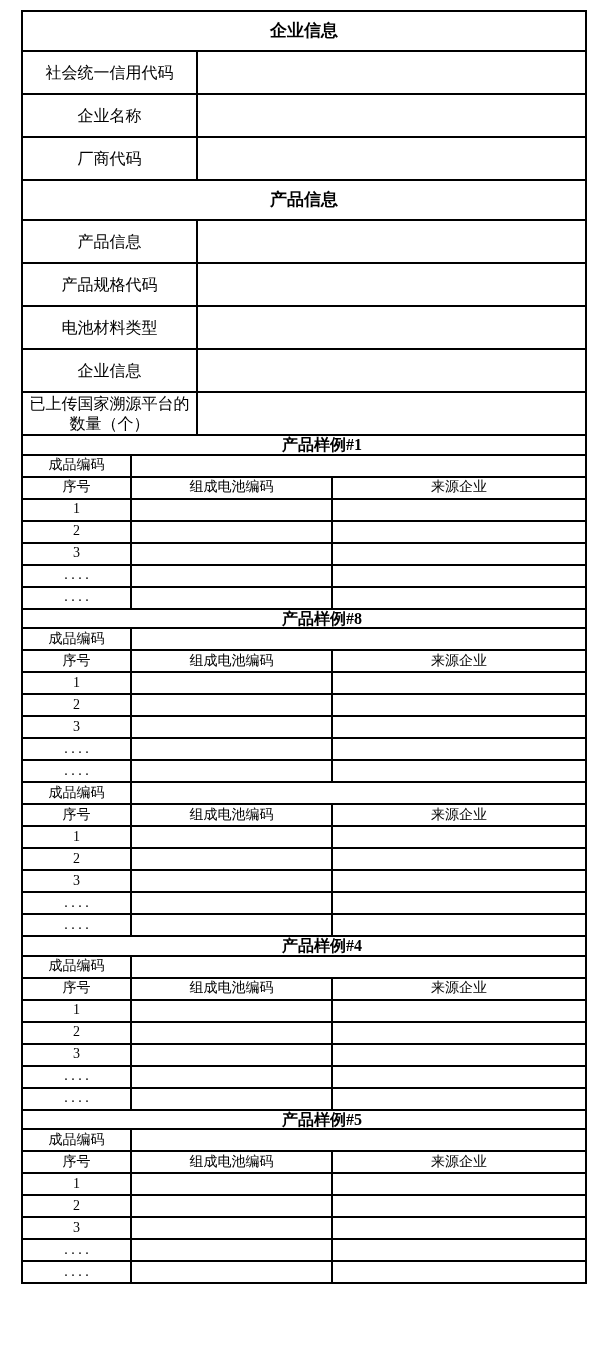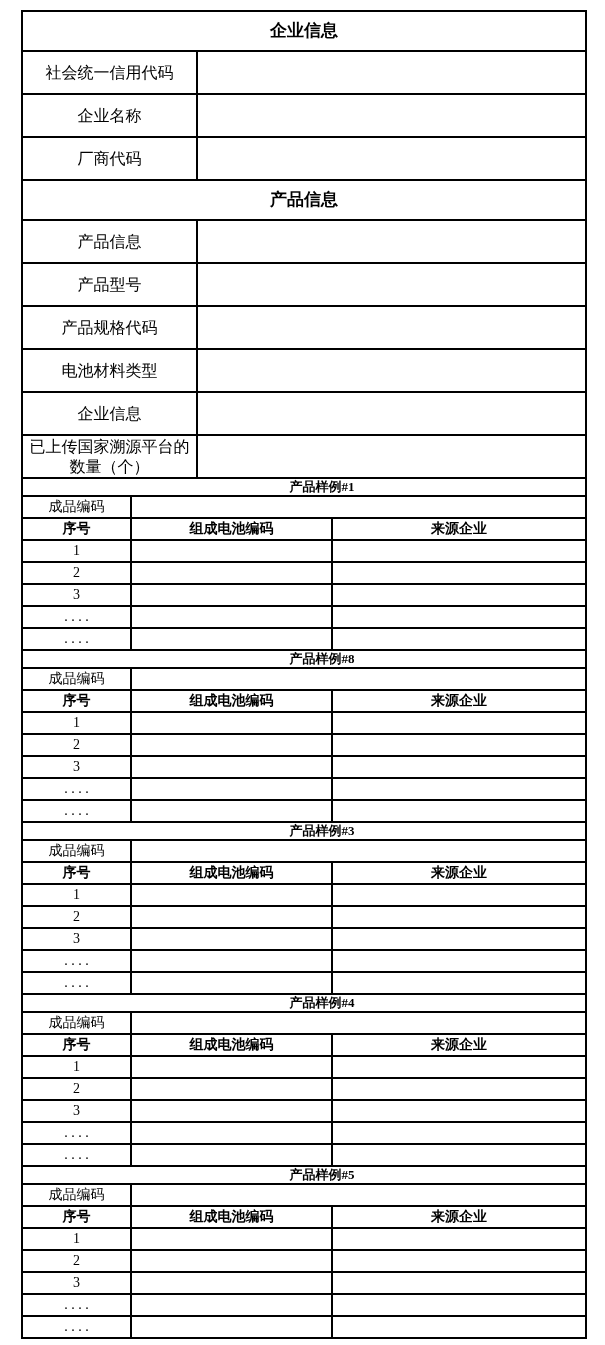--- a/index.html
+++ b/index.html
@@ -42,25 +42,25 @@
     font-weight: bold;
     font-size: 17px;
   }
   
   .sample col.c1 { width: 109px; }
   .sample col.c2 { width: 201px; }
   .sample td { font-size: 14px; height: 20px; }
   .sample .sec-h td {
     height: 16px;
     font-weight: bold;
-    font-size: 13px;
+    font-size: 16px;
     line-height: 1.1;
     padding-left: 38px;
   }
-  .sample .colh td { font-size: 14px; font-weight: bold; }
+  .sample .colh td { font-size: 14px; }
   .blank { background: #ffffff; }
 </style>
 </head>
 <body>
 
 <div class="doc">
 
   <table class="info">
     <colgroup>
         <col class="c-label">
@@ -85,24 +85,20 @@
     </tr>
 
     <tr>
       <td class="sec" colspan="2">产品信息</td>
     </tr>
     <tr>
       <td>产品信息</td>
       <td class="blank"></td>
     </tr>
     <tr>
-      <td>产品型号</td>
-      <td class="blank"></td>
-    </tr>
-    <tr>
       <td>产品规格代码</td>
       <td class="blank"></td>
     </tr>
     <tr>
       <td>电池材料类型</td>
       <td class="blank"></td>
     </tr>
     <tr>
       <td>企业信息</td>
       <td class="blank"></td>
@@ -209,23 +205,20 @@
   </tbody>
       </table>
 
   <table class="sample">
     <colgroup>
           <col class="c1">
           <col class="c2">
           <col>
         </colgroup>
     <tbody>
-          <tr class="sec-h">
-      <td colspan="3">产品样例#3</td>
-    </tr>
     <tr>
       <td>成品编码</td>
       <td colspan="2" class="blank"></td>
     </tr>
     <tr class="colh">
       <td>序号</td>
       <td>组成电池编码</td>
       <td>来源企业</td>
     </tr>
     <tr>

